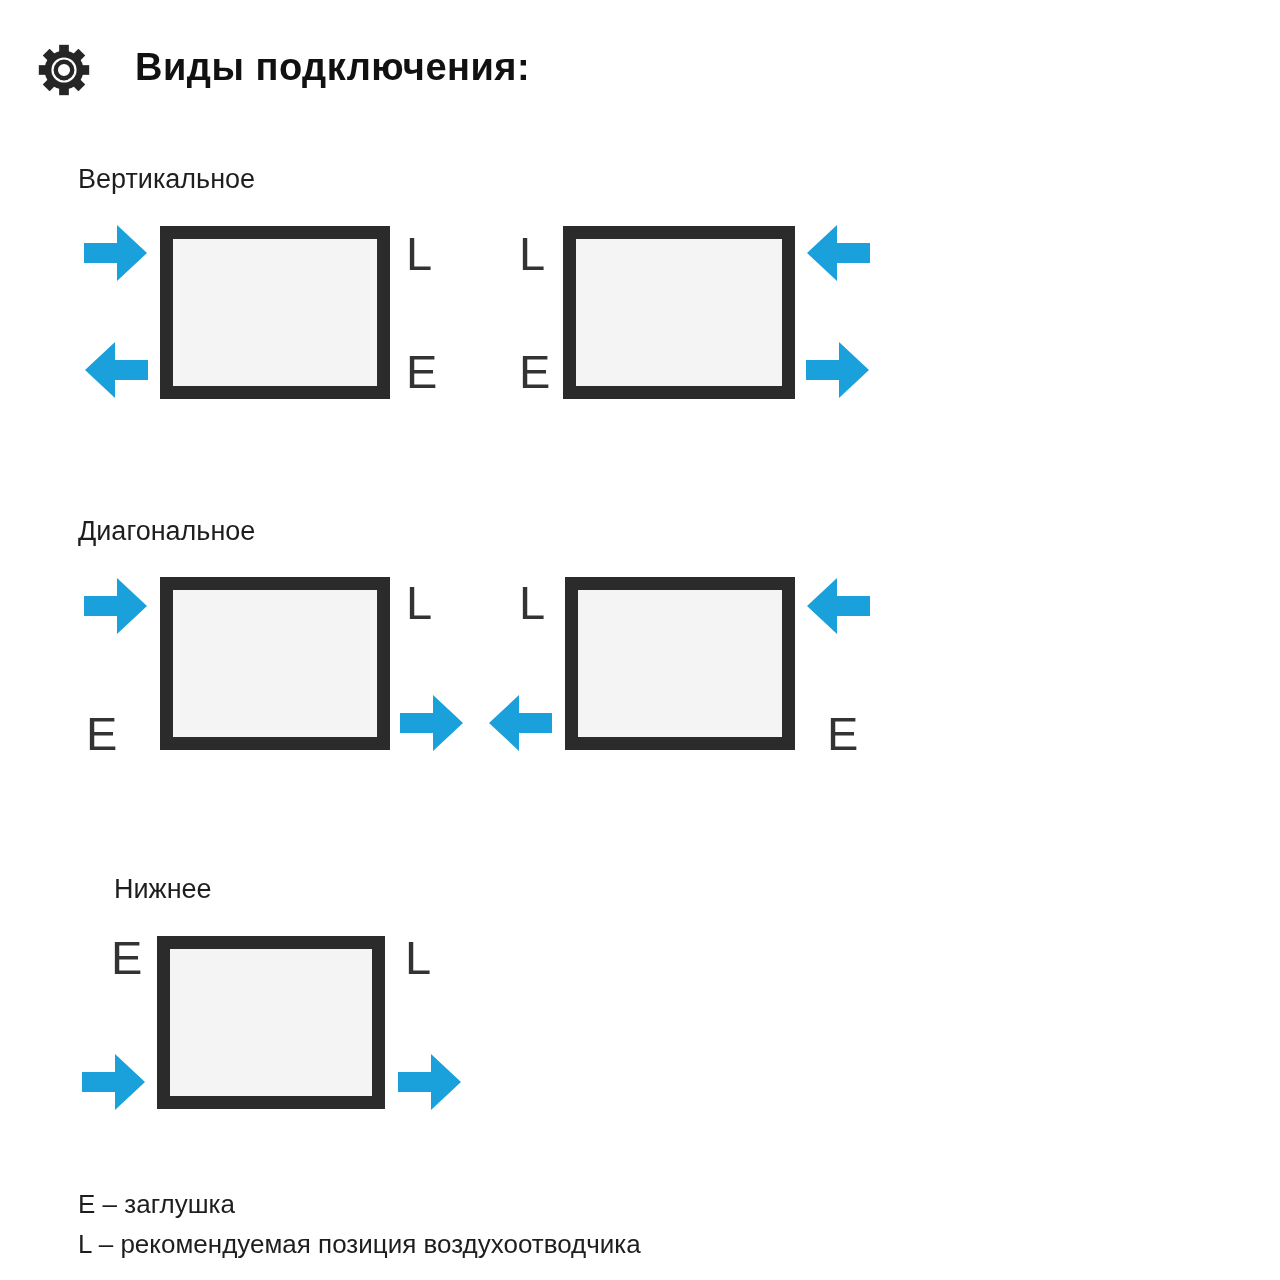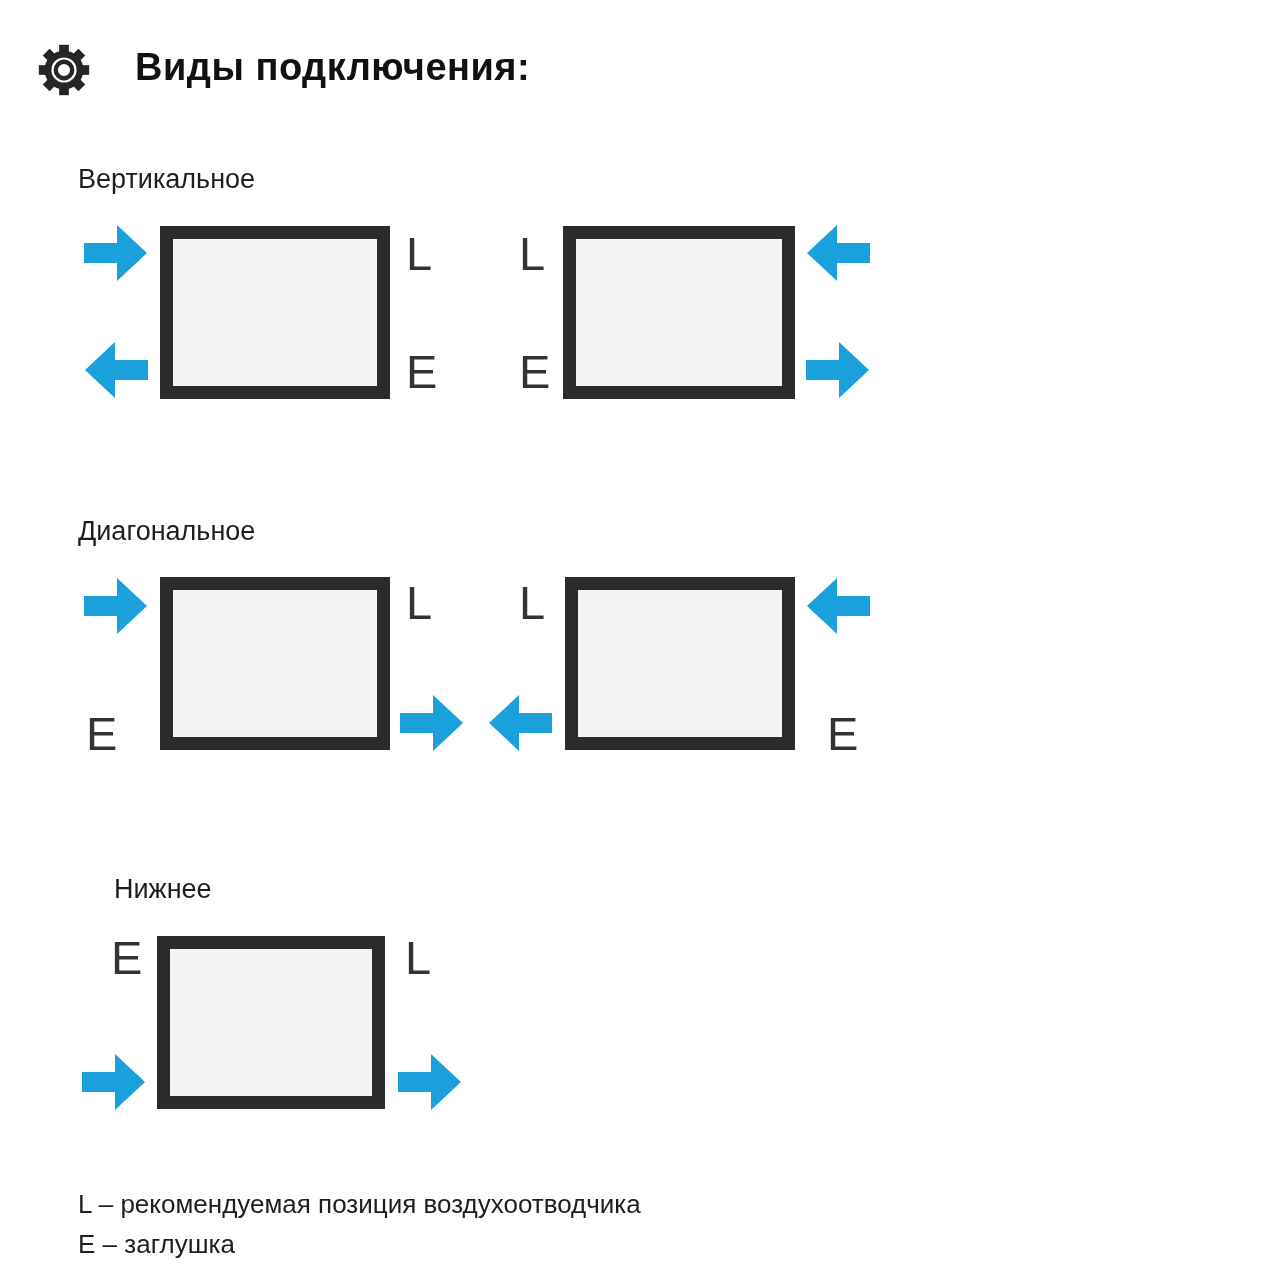--- a/index.html
+++ b/index.html
@@ -180,17 +180,17 @@
         </svg>
       </span>
     <span class="arrow ar-3a-out">
         <svg>
           <use href="#flow-arrow"></use>
         </svg>
       </span>
   </div>
 
   <div class="legend">
+    <div>E – заглушка</div>
     <div>L – рекомендуемая позиция воздухоотводчика</div>
-    <div>E – заглушка</div>
   </div>
 
 </div>
 
 </body></html>

